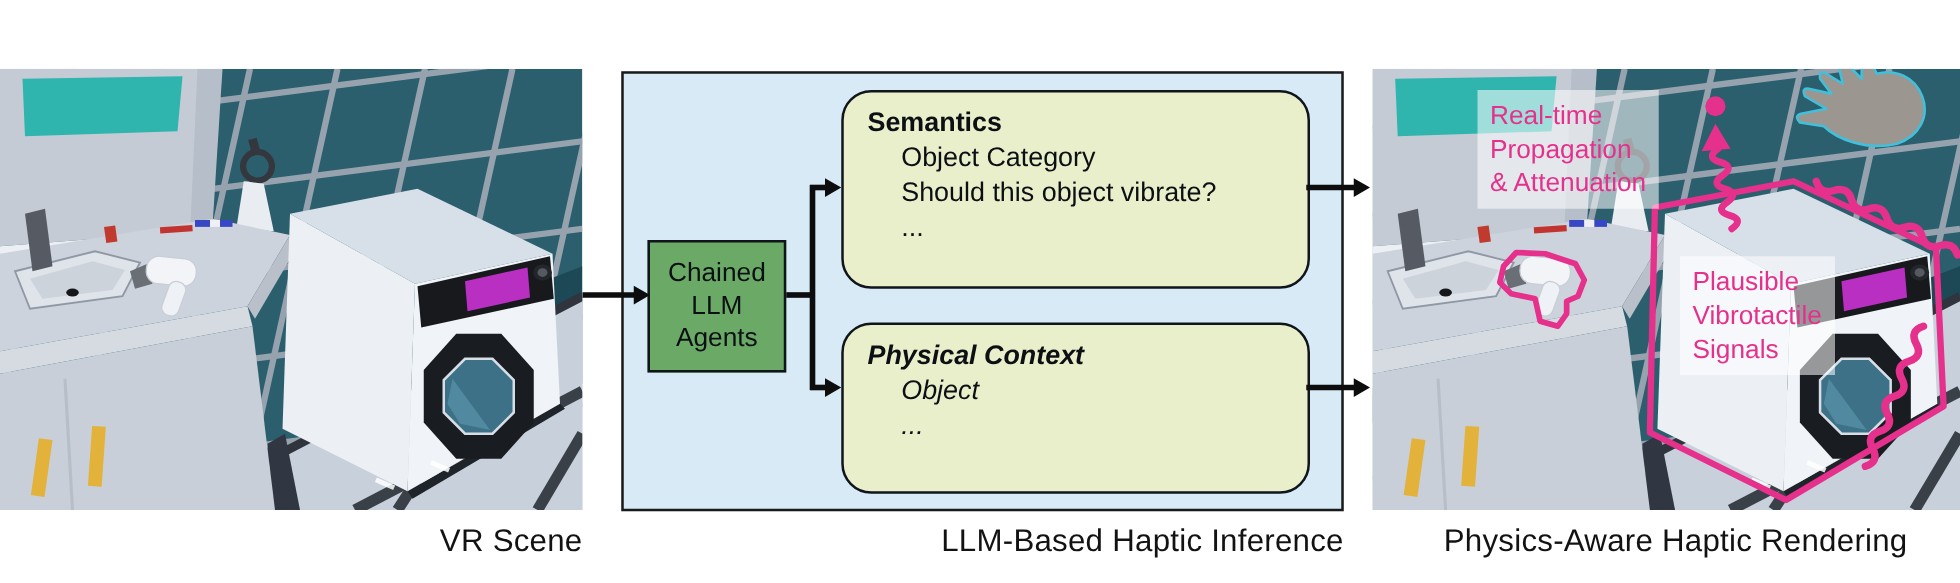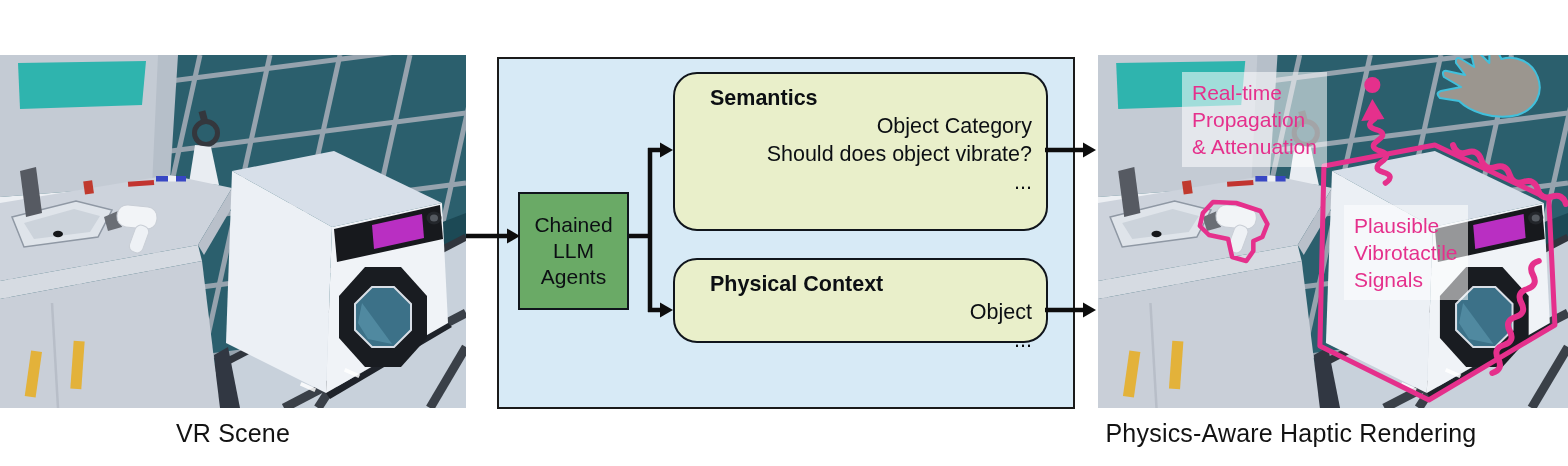--- a/index.html
+++ b/index.html
@@ -10,38 +10,38 @@
   .panel{position:absolute; top:55px; height:353px; overflow:hidden;}
   .panel svg{display:block;}
   .panel-left{left:0; width:466px;}
   .panel-right{left:1098px; width:470px;}
   .panel-mid{
     position:absolute; left:497px; top:57px; width:578px; height:352px;
     background:var(--panel_bg); border:2px solid var(--panel_border);
     box-sizing:border-box;
   }
   .agent-box{
-    position:absolute; left:19px; top:133px; width:111px; height:118px;
+    position:absolute; left:19px; top:133px; width:111px; height:106px;
     background:var(--agent_box_bg); border:2px solid var(--box_border);
     box-sizing:border-box; display:flex; align-items:center; justify-content:center;
     text-align:center; font-size:21px; line-height:1.24; color:#0c0f13;
   }
   .info-box{
     position:absolute; left:174px; width:375px;
     background:var(--info_box_bg); border:2px solid var(--box_border);
     border-radius:24px; box-sizing:border-box; color:#0c0f13;
     padding:11px 14px 0 19px; font-size:21.5px; line-height:1.3;
   }
   .info-box.semantics{top:13px; height:159px;}
-  .info-box.physical{top:199px; height:85px;}
-  .info-title{font-weight:bold;margin-left:16px;}
-  .info-item{padding-left:27px;text-align:right;}
+  .info-box.physical{top:199px; height:137px;font-style:italic;}
+  .info-title{font-weight:bold;}
+  .info-item{padding-left:27px;}
   .connectors{position:absolute; left:0; top:0; pointer-events:none;}
   .caption{
-    position:absolute; top:419px; text-align:center;
+    position:absolute; top:419px; text-align:right;
     font-size:25px; color:var(--caption_color); letter-spacing:0.2px;
   }
   .caption-left{left:0; width:466px;}
   .caption-mid{left:497px; width:578px;}
   .caption-right{left:1056px; width:470px;}
   .annotation-label{
     position:absolute; background:var(--annotation_label_bg);
     color:var(--accent_pink); font-size:21px; line-height:27px;
     padding:7px 10px; white-space:nowrap;
   }
@@ -136,21 +136,21 @@
   </section>
 
   <section class="panel-mid">
     <div class="agent-box">
       <span>Chained LLM Agents</span>
     </div>
 
     <div class="info-box semantics">
       <div class="info-title">Semantics</div>
       <div class="info-item">Object Category</div>
-      <div class="info-item">Should does object vibrate?</div>
+      <div class="info-item">Should this object vibrate?</div>
       <div class="info-item">...</div>
     </div>
 
     <div class="info-box physical">
       <div class="info-title">Physical Context</div>
       <div class="info-item">Object</div>
       <div class="info-item">...</div>
     </div>
   </section>
 
@@ -270,14 +270,15 @@
           <polygon points="660,142.5 673,150 660,157.5" fill="#0d0d0d"></polygon>
       <line x1="648" y1="310" x2="661" y2="310" stroke="#0d0d0d" stroke-width="4.5"></line>
           <polygon points="660,302.5 673,310 660,317.5" fill="#0d0d0d"></polygon>
       <line x1="1045" y1="150" x2="1084" y2="150" stroke="#0d0d0d" stroke-width="4.5"></line>
           <polygon points="1083,142.5 1096,150 1083,157.5" fill="#0d0d0d"></polygon>
       <line x1="1045" y1="310" x2="1084" y2="310" stroke="#0d0d0d" stroke-width="4.5"></line>
           <polygon points="1083,302.5 1096,310 1083,317.5" fill="#0d0d0d"></polygon>
     </svg>
 
   <div class="caption caption-left">VR Scene</div>
+  <div class="caption caption-mid">LLM-Based Haptic Inference</div>
   <div class="caption caption-right">Physics-Aware Haptic Rendering</div>
 </div>
 
 </body></html>

